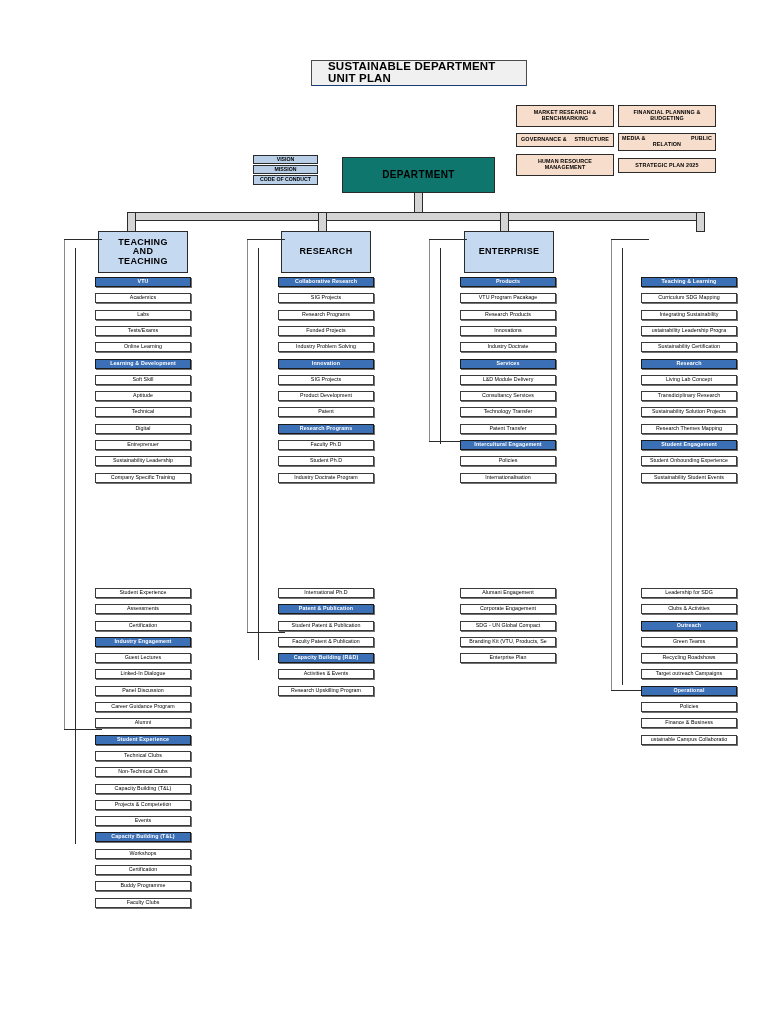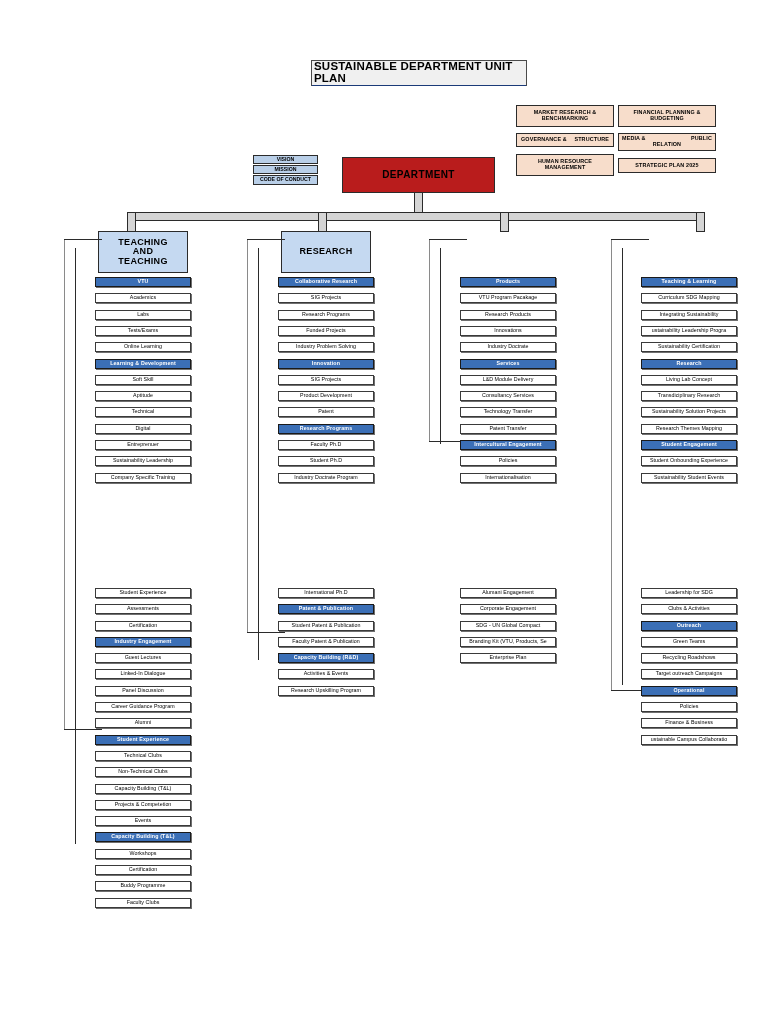--- a/index.html
+++ b/index.html
@@ -28,42 +28,42 @@
 
   
   .title-wrap{
     position:absolute;left:311px;top:60px;width:216px;height:26px;
     background:#f0f0f0;border:1px solid #4a4a4a;
     box-sizing:border-box;
     display:flex;align-items:center;justify-content:center;
   }
   .title-inner{
     font-size:11.5px;font-weight:bold;letter-spacing:.2px;
-    border-bottom:1.5px solid #1b3a78;padding:0 2px 1px 2px;
+    border-bottom:1.5px solid #1b3a78;padding:0 2px 1px 16px;
   }
 
   
   .peach{
     background:#f7ddcb;border:1px solid #2b2b2b;
     font-size:5.4px;font-weight:bold;letter-spacing:.15px;
     box-sizing:border-box;
   }
   .peach.two{flex-direction:column;justify-content:center;}
   .peach.split{justify-content:space-between;padding:0 4px;align-items:flex-start;}
   .peach .l2{display:block;width:100%;text-align:center;}
 
   
   .vmc{
     background:#b9cfe8;border:1px solid #2b2b2b;
     font-size:5.2px;font-weight:bold;
   }
 
   
   .dept{
-    background:#b91c1c;border:1.4px solid #2b2b2b;
+    background:#0f766e;border:1.4px solid #2b2b2b;
     font-size:10px;font-weight:bold;letter-spacing:.4px;
   }
 
   
   .pillar{
     background:#c5d9f1;border:1.4px solid #2b2b2b;
     font-size:9px;font-weight:bold;letter-spacing:.3px;
     flex-direction:column;
   }
   .pillar span{display:block;}
@@ -152,20 +152,23 @@
   <div class="conn v" style="left:500px;top:212px;height:20px;"></div>
   <div class="conn v" style="left:696px;top:212px;height:20px;"></div>
 
   <div class="box pillar" style="left:98px;top:231px;width:90px;height:42px;">
     <span>TEACHING</span>
     <span>AND</span>
     <span>TEACHING</span>
   </div>
   <div class="box pillar" style="left:281px;top:231px;width:90px;height:42px;">
     <span>RESEARCH</span>
+  </div>
+  <div class="box pillar" style="left:464px;top:231px;width:90px;height:42px;">
+    <span>ENTERPRISE</span>
   </div>
 
   <div class="rail2 v" style="left:64px;top:239px;height:491px;"></div>
   <div class="rail v" style="left:75px;top:248px;height:596px;"></div>
   <div class="rail h" style="left:64px;top:239px;width:38px;"></div>
   <div class="rail h" style="left:64px;top:729px;width:38px;"></div>
 
   <div class="rail2 v" style="left:247px;top:239px;height:394px;"></div>
   <div class="rail v" style="left:258px;top:248px;height:412px;"></div>
   <div class="rail h" style="left:247px;top:239px;width:38px;"></div>

